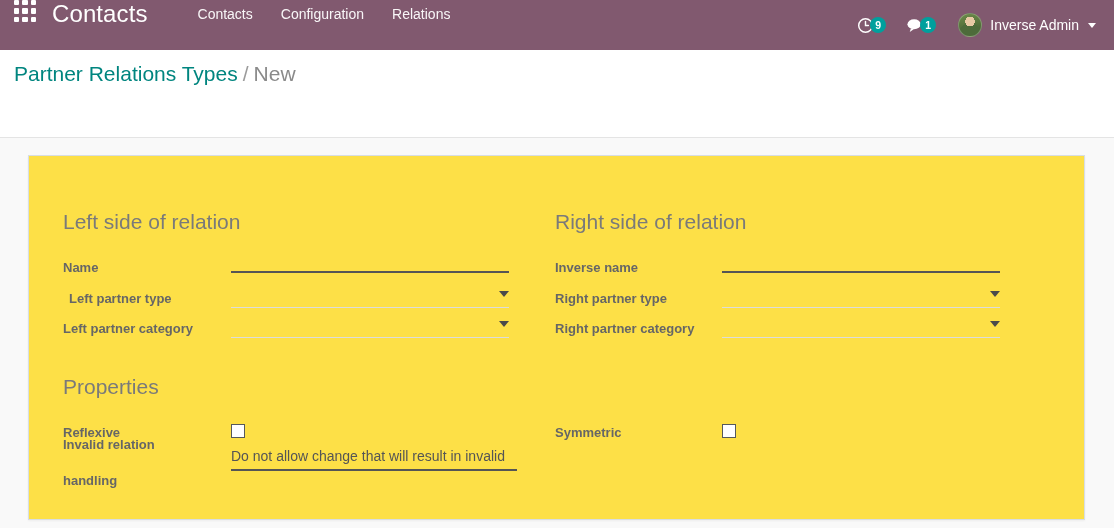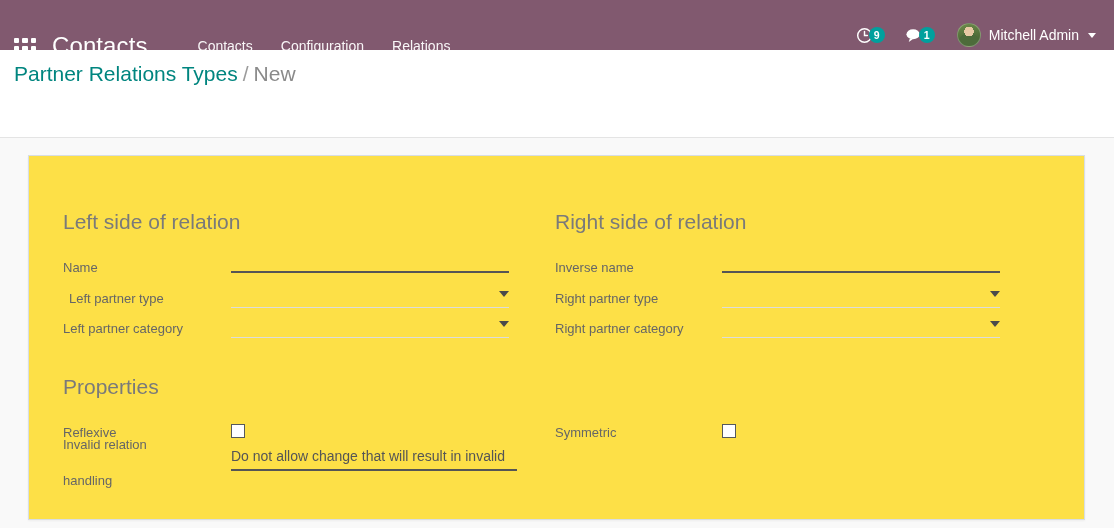--- a/index.html
+++ b/index.html
@@ -10,21 +10,21 @@
     background: #f9f9f9;
     font-family: "Liberation Sans", sans-serif;
     -webkit-font-smoothing: antialiased;
   }
 
   
   .navbar {
     position: absolute; top: 0; left: 0;
     width: 1114px; height: 60px;
     background: #81596f;
-    display: flex; align-items: flex-end;
+    display: flex; align-items: flex-start;
     color: #fff;
   }
   .apps-icon {
     width: 22px; height: 22px;
     margin-left: 14px; margin-right: 16px;
     display: grid;
     grid-template-columns: repeat(3, 1fr);
     grid-template-rows: repeat(3, 1fr);
     gap: 3px;
     cursor: pointer;
@@ -167,21 +167,21 @@
     position: absolute;
     font-size: 21px;
     color: #7a7a7a;
     font-weight: 400;
     white-space: nowrap;
   }
 
   .field-label {
     position: absolute;
     font-size: 13px;
-    font-weight: 400;
+    font-weight: 700;
     color: #666;
     line-height: 17px;
   }
 
   .input-line {
     position: absolute;
     border-bottom: 2px solid #555;
     height: 19px;
   }
   .select-line {
@@ -251,21 +251,21 @@
     <div class="sys-item">
       <svg class="icon-svg" width="18" height="17" viewBox="0 0 20 18">
         <ellipse cx="9" cy="7.6" rx="7.4" ry="5.6" fill="#ffffff"></ellipse>
         <path d="M5.5 12 L4.2 16.2 L8.6 13.1 Z" fill="#ffffff"></path>
       </svg>
       <span class="badge">1</span>
     </div>
 
     <div class="user-menu">
       <div class="avatar"></div>
-      <span class="user-name">Mitchell Admin</span>
+      <span class="user-name">Inverse Admin</span>
       <span class="caret-down"></span>
     </div>
 
   </div>
 </div>
 
 <div class="control-panel">
 
   <div class="breadcrumb">
     <span class="bc-link">Partner Relations Types</span><span class="bc-sep">/</span><span class="bc-current">New</span>

